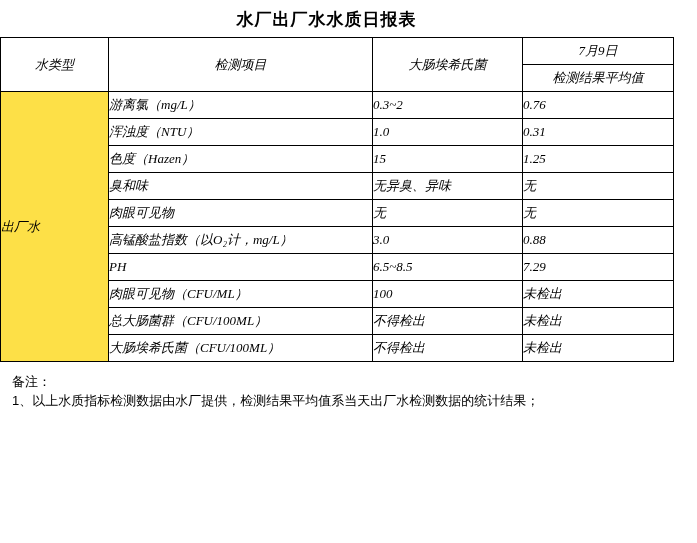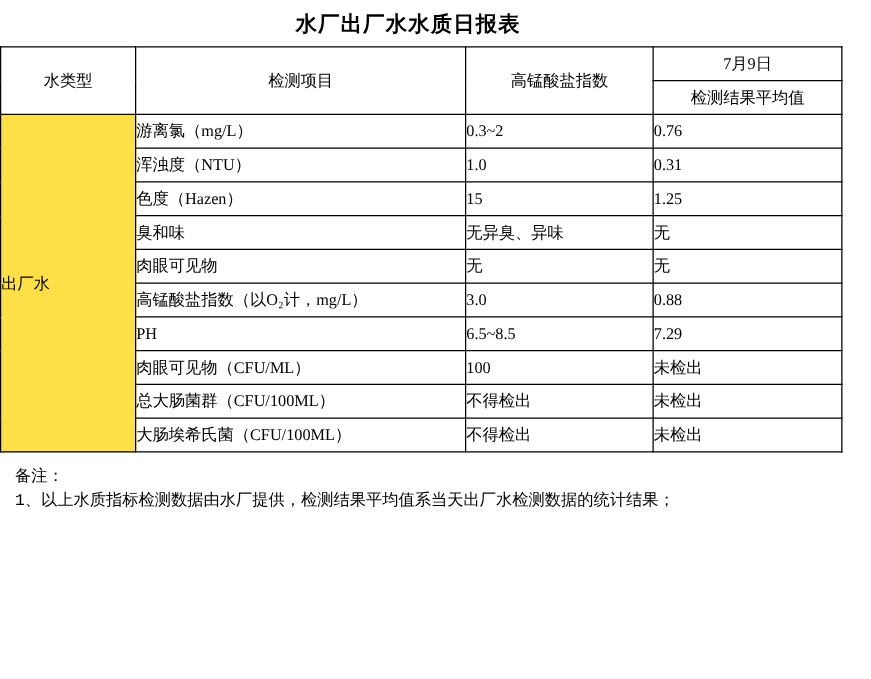--- a/index.html
+++ b/index.html
@@ -35,20 +35,21 @@
     table-layout: fixed;
   }
   table.report td, table.report th {
     border: 1px solid #000000;
     font-size: 13px;
     font-weight: normal;
     vertical-align: middle;
     padding: 0;
     height: 26px;
     font-family: "Liberation Serif", "DejaVu Serif", serif;
+    font-style: italic;
   }
   .col-type { width: 108px; }
   .col-item { width: 264px; }
   .col-std  { width: 150px; }
   .col-res  { width: 151px; }
 
   .hdr-type, .hdr-item, .hdr-std {
     height: 62px;
     font-size: 14px;
   }
@@ -67,21 +68,21 @@
     font-size: 14px;
   }
   .item-cell {
     text-align: left;
     padding-left: 12px;
   }
   .notes {
     margin: 10px 12px 0 12px;
     font-size: 13px;
     line-height: 19px;
-    font-family: Liberation Mono, monospace;
+    font-family: Liberation Sans, sans-serif;
   }
   .notes div {
     white-space: pre-wrap;
   }
 </style>
 </head>
 <body>
 
 <div class="page">
 
@@ -91,21 +92,21 @@
     <colgroup>
       <col class="col-type">
       <col class="col-item">
       <col class="col-std">
       <col class="col-res">
     </colgroup>
     <thead>
       <tr>
         <th class="hdr-type" rowspan="2">水类型</th>
         <th class="hdr-item" rowspan="2">检测项目</th>
-        <th class="hdr-std" rowspan="2">高锰酸盐指数</th>
+        <th class="hdr-std" rowspan="2">大肠埃希氏菌</th>
         <th class="hdr-date">7月9日</th>
       </tr>
       <tr>
         <th class="hdr-avg">检测结果平均值</th>
       </tr>
     </thead>
     <tbody>
       <tr>
         <td class="watertype" rowspan="10">出厂水</td>
         <td class="item-cell">游离氯（mg/L）</td>

